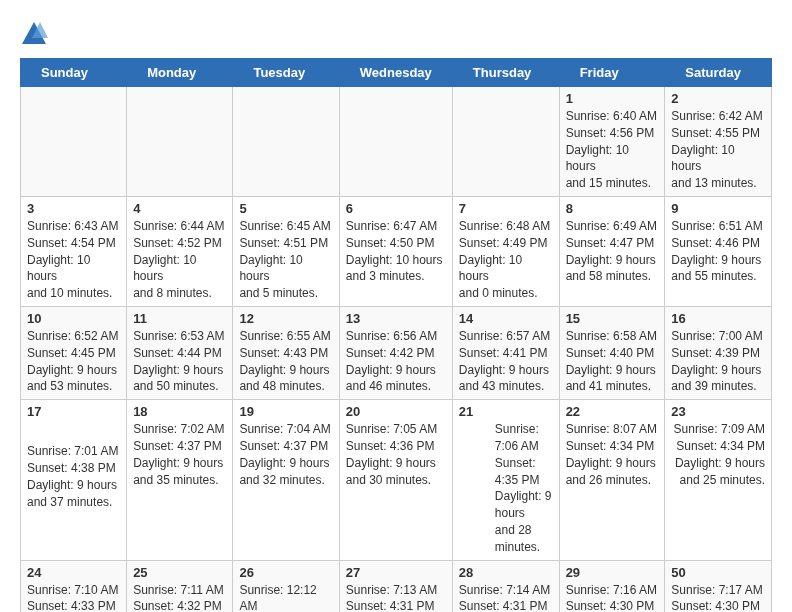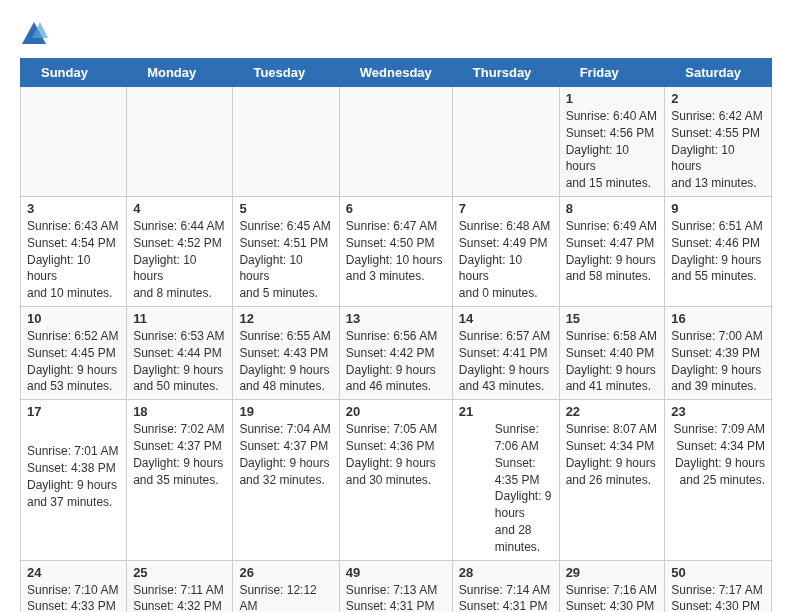--- a/index.html
+++ b/index.html
@@ -316,21 +316,21 @@
 and 21 minutes.</div>
         </td>
         <td>
           <span class="day-num">26</span>
           <div class="cell-info" style="white-space: pre-line;">Sunrise: 12:12 AM
 Sunset: 4:32 PM
 Daylight: 9 hours
 and 19 minutes.</div>
         </td>
         <td>
-          <span class="day-num">49</span>
+          <span class="day-num">27</span>
           <div class="cell-info" style="white-space: pre-line;">Sunrise: 7:13 AM
 Sunset: 4:31 PM
 Daylight: 9 hours
 and 17 minutes.</div>
         </td>
         <td>
           <span class="day-num">28</span>
           <div class="cell-info" style="white-space: pre-line;">Sunrise: 7:14 AM
 Sunset: 4:31 PM
 Daylight: 9 hours

